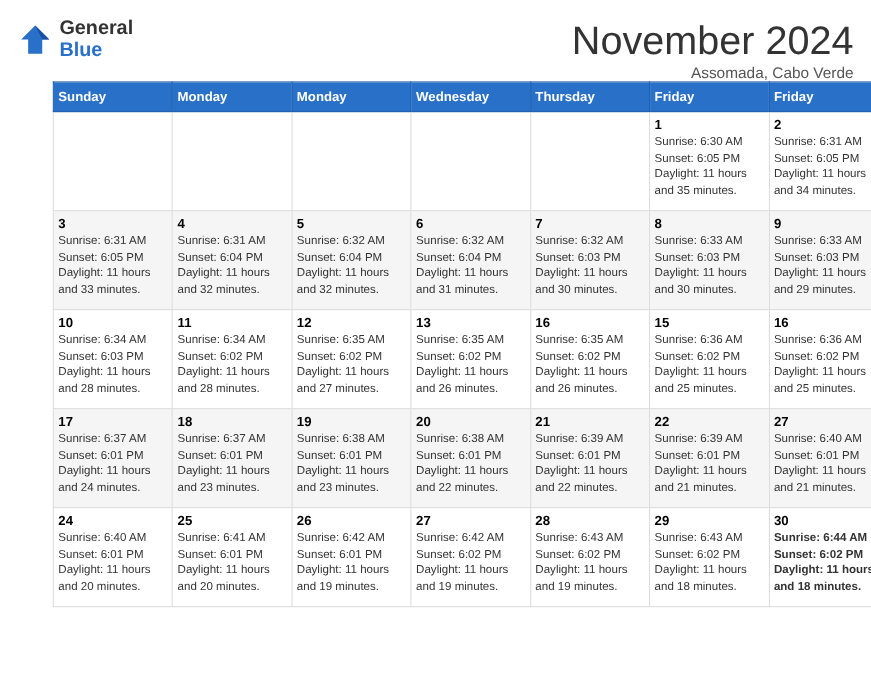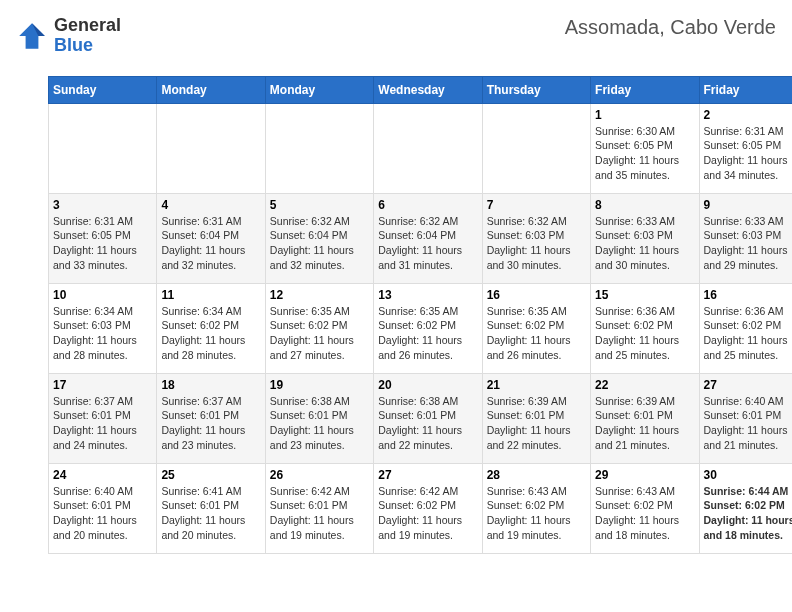--- a/index.html
+++ b/index.html
@@ -7,21 +7,21 @@
       font-family: Arial, sans-serif;
       background: #fff;
       width: 792px;
       min-height: 612px;
       padding: 16px;
     }
     .header {
       display: flex;
       justify-content: space-between;
       align-items: flex-start;
-      margin-bottom: 20px;
+      margin-bottom: 0;
     }
     .logo {
       display: flex;
       align-items: center;
       gap: 6px;
     }
     .logo-text {
       font-size: 18px;
       font-weight: bold;
       line-height: 1.1;
@@ -34,21 +34,21 @@
     }
     .title-block {
       text-align: right;
     }
     .month-title {
       font-size: 36px;
       font-weight: normal;
       color: #333;
     }
     .subtitle {
-      font-size: 20px;
+      font-size: 14px;
       color: #555;
     }
     .calendar {
       width: 100%;
       border-collapse: collapse;
       font-size: 11px;
       margin-left: 32px;
     }
     .calendar thead th {
       background: #2970c8;
@@ -93,20 +93,21 @@
     <svg class="logo-icon" viewBox="0 0 40 40">
       <polygon points="20,4 36,20 28,20 28,36 12,36 12,20 4,20" fill="#2970c8"></polygon>
       <polygon points="20,4 36,20 28,20" fill="#1a50a0"></polygon>
     </svg>
     <div class="logo-text">
       <div><span class="general">General</span></div>
       <div><span class="blue">Blue</span></div>
     </div>
   </div>
   <div class="title-block">
+    <div class="month-title">November 2024</div>
     <div class="subtitle">Assomada, Cabo Verde</div>
   </div>
 </div>
 
 <table class="calendar">
   <thead>
     <tr>
     <th>Sunday</th>
         <th>Monday</th>
         <th>Monday</th>

